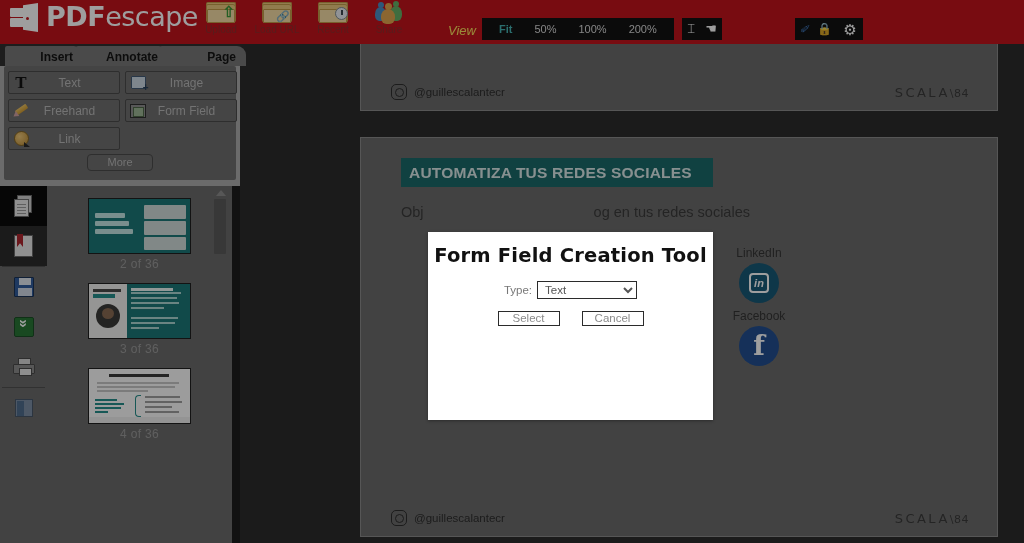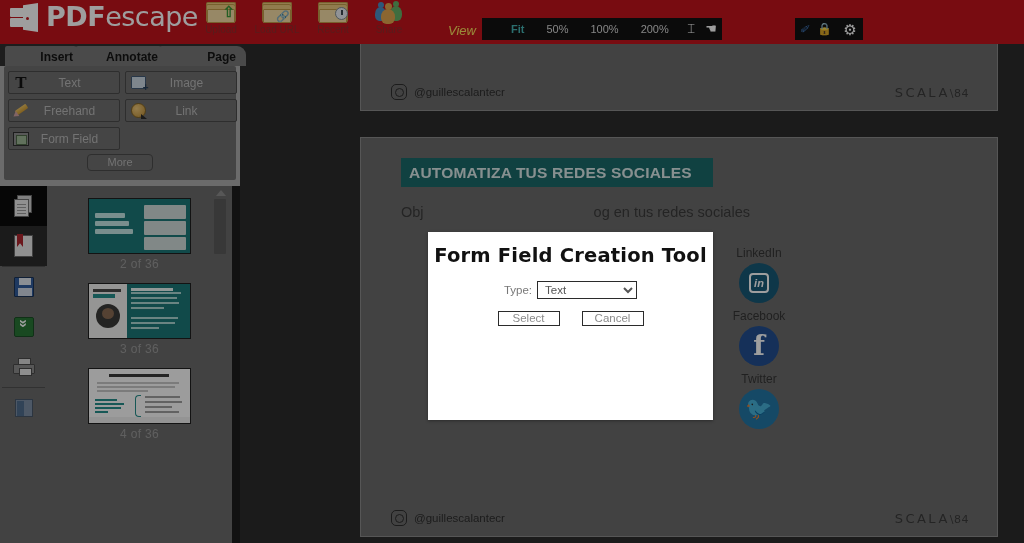--- a/index.html
+++ b/index.html
@@ -96,21 +96,21 @@
   .p2{ left:16px; top:4px; width:12px;height:15px;background:#5cb35c; }
   .p2:before{content:"";position:absolute;left:3px;top:-5px;width:6px;height:6px;border-radius:50%;background:#5cb35c;}
   .p3{ left:7px; top:7px; width:14px;height:15px;background:#eaa43c; }
   .p3:before{content:"";position:absolute;left:3.5px;top:-6px;width:7px;height:7px;border-radius:50%;background:#eaa43c;}
 
   .view-label{
     position:absolute; left:448px; top:23px; font-size:13px; color:#fde047;font-style:italic;
   }
   .zoomgroup{
     position:absolute; left:482px; top:18px; height:22px;
-    background:#111; display:flex; align-items:center; padding:0 18px;
+    background:#111; display:flex; align-items:center; padding:0 6px;
   }
   .zoomgroup div{
     color:#d8d8d8; font-size:11px; padding:0 11px; cursor:pointer;
   }
   .zoomgroup div.active{ color:#36b6b6; font-weight:bold; }
 
   .toolgroup{
     position:absolute; left:682px; top:18px; height:22px; width:40px;
     background:#111; display:flex; align-items:center; justify-content:space-around;
   }
@@ -519,29 +519,29 @@
         <span class="tb-lb">Image</span>
       </div>
       <div class="toolbtn">
         <span class="tb-ic">
             <span class="gi-pencil"></span>
           </span>
         <span class="tb-lb">Freehand</span>
       </div>
       <div class="toolbtn">
         <span class="tb-ic">
+            <span class="gi-form"></span>
+          </span>
+        <span class="tb-lb">Form Field</span>
+      </div>
+      <div class="toolbtn">
+        <span class="tb-ic">
             <span class="gi-link"></span>
           </span>
         <span class="tb-lb">Link</span>
-      </div>
-      <div class="toolbtn">
-        <span class="tb-ic">
-            <span class="gi-form"></span>
-          </span>
-        <span class="tb-lb">Form Field</span>
       </div>
     </div>
     <div class="morebtn">More</div>
   </div>
 
   <div class="rail">
     <div class="rail-item sel-black">
       <span class="ri-pages">
           <span class="pg1"></span>
           <span class="pg2"></span>
@@ -685,26 +685,20 @@
           <span class="soc-circle soc-in">
               <span class="in-glyph">in</span>
             </span>
         </div>
         <div class="soc-item">
           <span class="soc-label">Facebook</span>
           <span class="soc-circle soc-fb">
               <span class="fb-glyph">f</span>
             </span>
         </div>
-        <div class="soc-item">
-          <span class="soc-label">Twitter</span>
-          <span class="soc-circle soc-tw">
-              <span class="tw-glyph">🐦</span>
-            </span>
-        </div>
       </div>
 
       <div class="brandbar">
         <span class="ig-icon"></span>
         <span class="ig-handle">@guillescalantecr</span>
       </div>
       <div class="scala"><span>SCALA</span><b>\84</b></div>
     </div>
   </div>
 </div>

